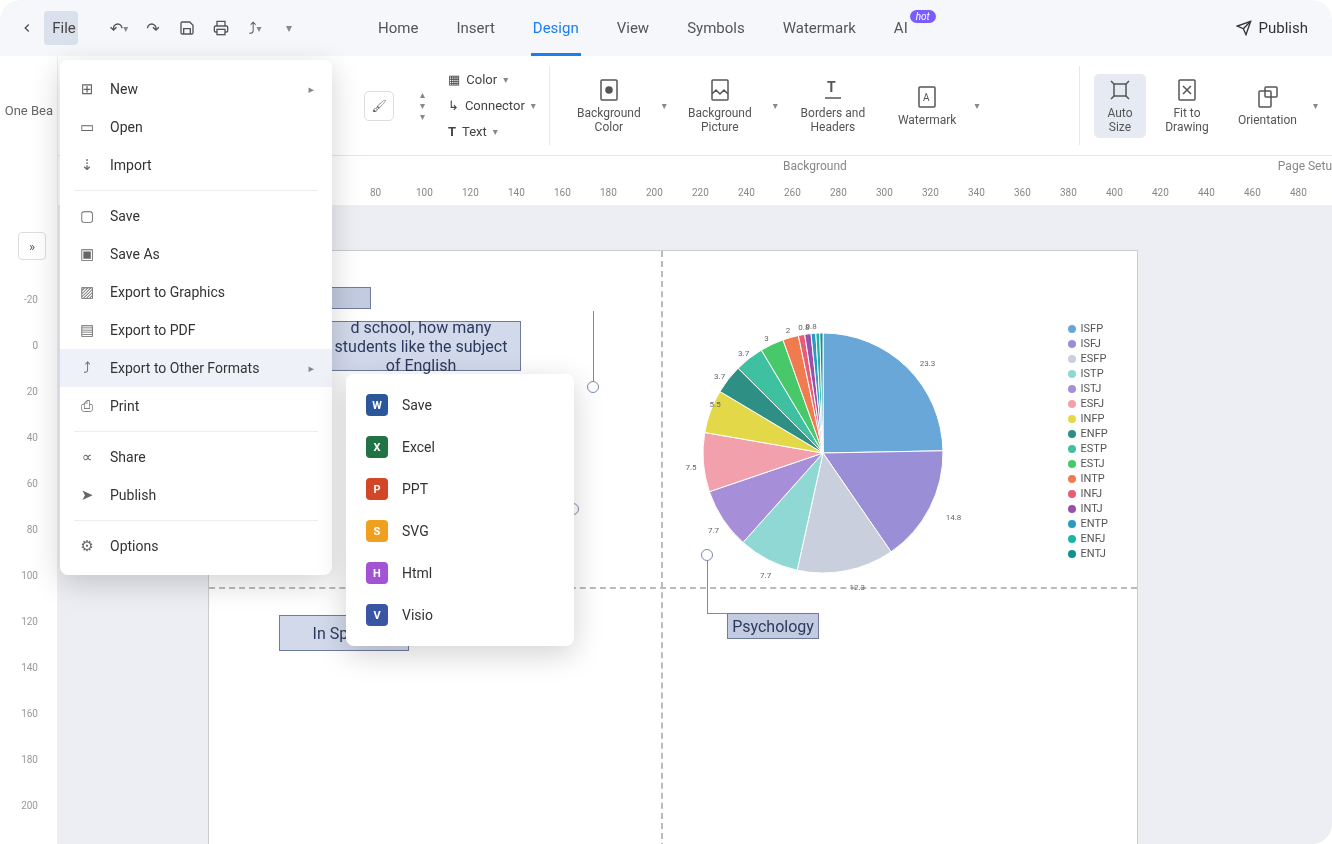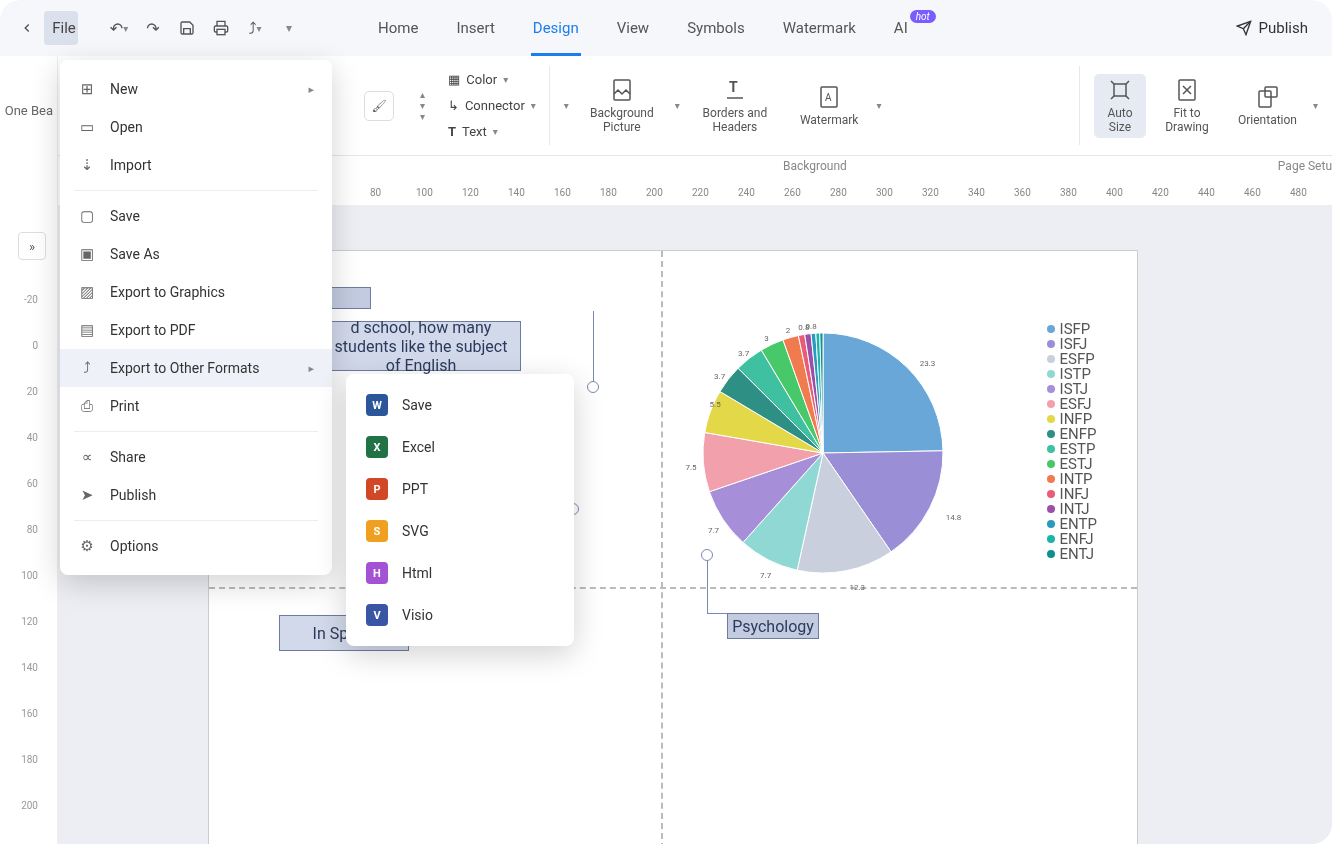--- a/index.html
+++ b/index.html
@@ -28,21 +28,21 @@
 .v-ruler { position:absolute; left:10px; top:188px; bottom:0; width:34px; font-size:10px; color:#999; }
 .v-tick { position:absolute; right:6px; }
 .h-ruler { position:absolute; left:58px; right:0; top:184px; height:22px; background:#fff; border-bottom:1px solid #eee; font-size:10px; color:#888; }
 .h-tick { position:absolute; top:3px; }
 .canvas { position:absolute; left:58px; top:206px; right:0; bottom:0; background:#eceef3; overflow:hidden; }
 .page { position:absolute; left:150px; top:44px; width:930px; height:600px; background:#fff; border:1px solid #ccc; }
 .dash-v { position:absolute; left:452px; top:0; bottom:0; border-left:2px dashed #bbb; }
 .dash-h { position:absolute; top:336px; left:0; right:0; border-top:2px dashed #bbb; }
 .box { position:absolute; background:#c2cbe0; border:1px solid #6e7b9c; font-size:16px; color:#2b3a5c; display:flex; align-items:center; justify-content:center; text-align:center; padding:6px; }
 .pie-wrap { position:absolute; left:484px; top:62px; width:420px; height:280px; }
-.legend { position:absolute; right:16px; top:8px; font-size:15px; color:#555;text-align:center; }
+.legend { position:absolute; right:5px; top:8px; font-size:11px; color:#555;text-align:center; }
 .legend div { display:flex; align-items:center; gap:5px; height:15px; }
 .legend i { width:8px; height:8px; border-radius:50%; display:inline-block; }
 .pie-label { position:absolute; font-size:8px; color:#666; }
 .connector { position:absolute; border-left:1px solid #7a8aad; }
 .bubble { position:absolute; width:12px; height:12px; border:1px solid #7a8aad; border-radius:50%; background:#fff; }
 .file-menu { position:absolute; left:60px; top:60px; width:272px; background:#fff; border-radius:8px; box-shadow:0 8px 30px rgba(0,0,0,.18); padding:10px 0; z-index:50; }
 .fm-item { display:flex; align-items:center; gap:14px; padding:10px 18px; font-size:14px; color:#333; cursor:pointer; position:relative; }
 .fm-item.hov { background:#eef2f8; }
 .fm-sep { height:1px; background:#eee; margin:6px 14px; }
 .fm-arrow { margin-left:auto; font-size:11px; color:#888; }
@@ -119,20 +119,27 @@
   <div class="rib-group border">
     <div class="rib-row">▦ <span>Color</span> <span class="drop">▾</span></div>
     <div class="rib-row">↳ <span>Connector</span> <span class="drop">▾</span></div>
     <div class="rib-row">
         <b>T</b> 
         <span>Text</span> 
         <span class="drop">▾</span>
       </div>
   </div>
   <div class="rib-group border" style="flex:1;justify-content:flex-start;flex-direction:row;gap:8px;align-items:center">
+    <div class="rib-btn">
+        <svg width="24" height="24" viewBox="0 0 24 24" fill="none" stroke="currentColor" stroke-width="1.5">
+          <rect x="4" y="2" width="16" height="20" rx="1"></rect>
+          <circle cx="12" cy="12" r="3" fill="currentColor"></circle>
+        </svg>
+        <span style="width:70px">Background Color</span>
+      </div>
       <span class="drop">▾</span>
     <div class="rib-btn">
         <svg width="24" height="24" viewBox="0 0 24 24" fill="none" stroke="currentColor" stroke-width="1.5">
           <rect x="4" y="2" width="16" height="20" rx="1"></rect>
           <path d="M4 16l4-4 4 4 4-4 4 4"></path>
         </svg>
         <span style="width:70px">Background Picture</span>
       </div>
       <span class="drop">▾</span>
     <div class="rib-btn">

